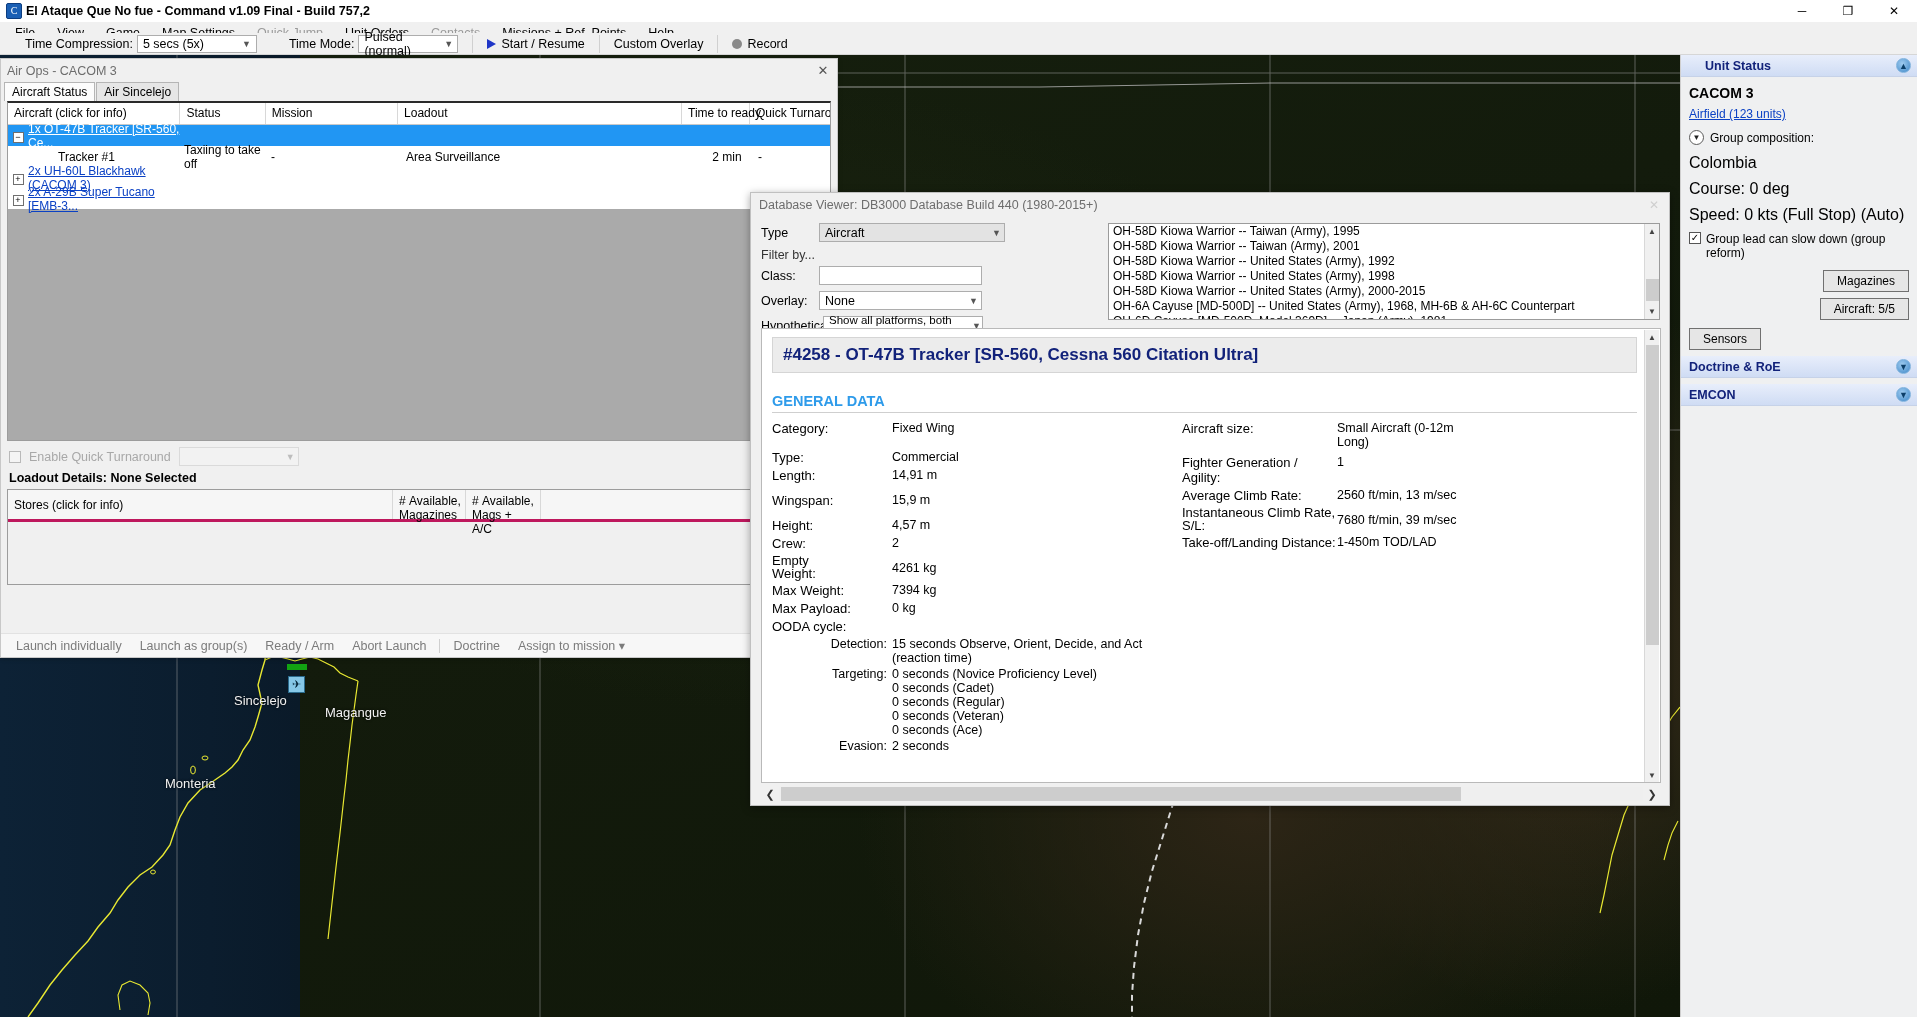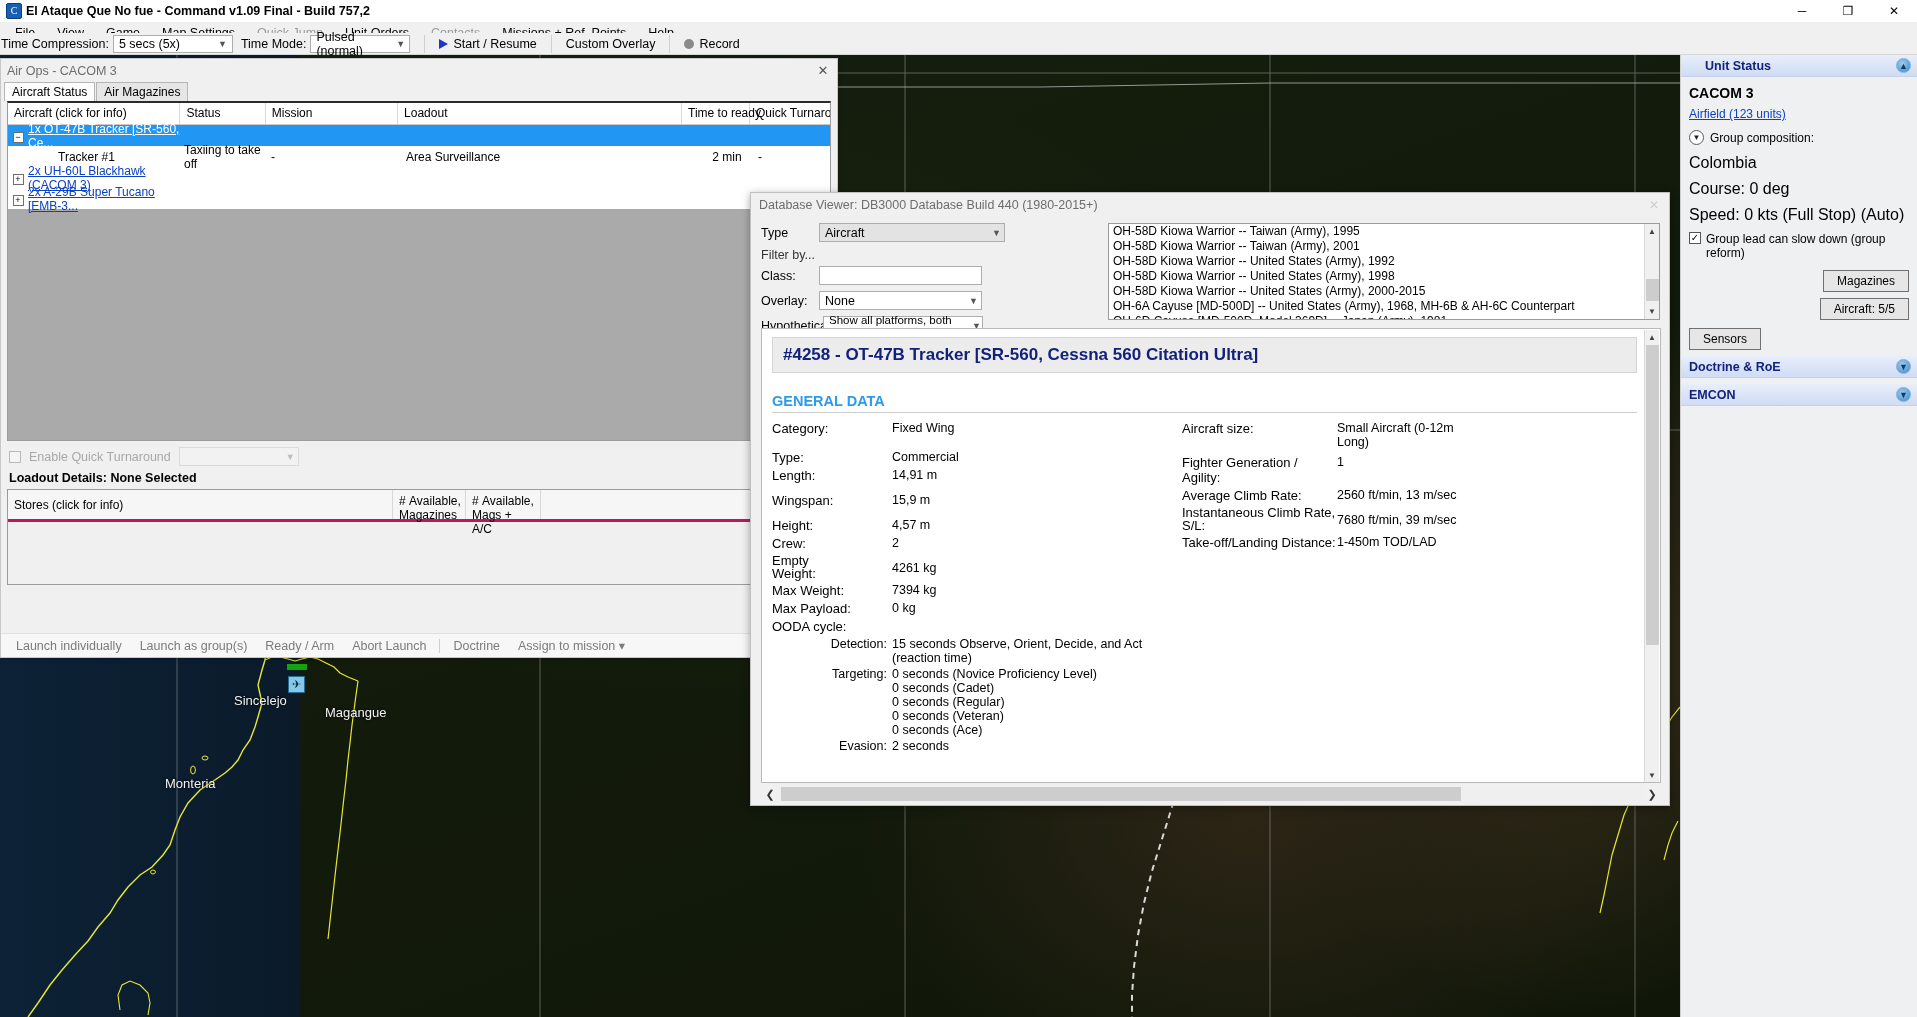--- a/index.html
+++ b/index.html
@@ -41,21 +41,21 @@
     padding:3px 11px; font-size:12.5px; color:#000; white-space:nowrap;
   }
   #menubar .mi.dim{ color:#9a9a9a; }
 
   
   #toolbar{
     position:absolute; left:0; top:33px; width:1917px; height:22px;
     background:#f0f0f0; display:flex; align-items:center; gap:0px;
     padding-left:1px; border-bottom:1px solid #d6d6d6;
   }
-  #toolbar .lbl{ font-size:12.5px; margin-right:4px; white-space:nowrap;}
+  #toolbar .lbl{ font-size:12.5px; margin-right:4px; white-space:nowrap;padding-left:24px;}
   .combo{
     height:18px; border:1px solid #adadad; background:#ffffff;
     display:flex; align-items:center; padding:0 2px 0 5px; font-size:12.5px;
     position:relative;
   }
   .combo .arrow{
     margin-left:auto; width:15px; text-align:center; color:#555; font-size:9px;
   }
   #tc-combo{ width:120px; margin-right:8px; }
   #tm-combo{ width:100px; margin-right:8px; }
@@ -397,21 +397,21 @@
 </div>
 
 <div id="airops">
   <div class="ao-title">
     <span>Air Ops - CACOM 3</span>
     <span class="ao-close">✕</span>
   </div>
 
   <div class="tabs">
     <div class="tab active">Aircraft Status</div>
-    <div class="tab">Air Magazines</div>
+    <div class="tab">Air Sincelejo</div>
   </div>
 
   <div class="grid">
     <div class="grid-head">
       <div class="th" style="width:176px">Aircraft (click for info)</div>
       <div class="th" style="width:87px">Status</div>
       <div class="th" style="width:135px">Mission</div>
       <div class="th" style="width:290px">Loadout</div>
       <div class="th" style="width:68px">Time to ready</div>
       <div class="th" style="width:80px;border-right:none">Quick Turnaround</div>

